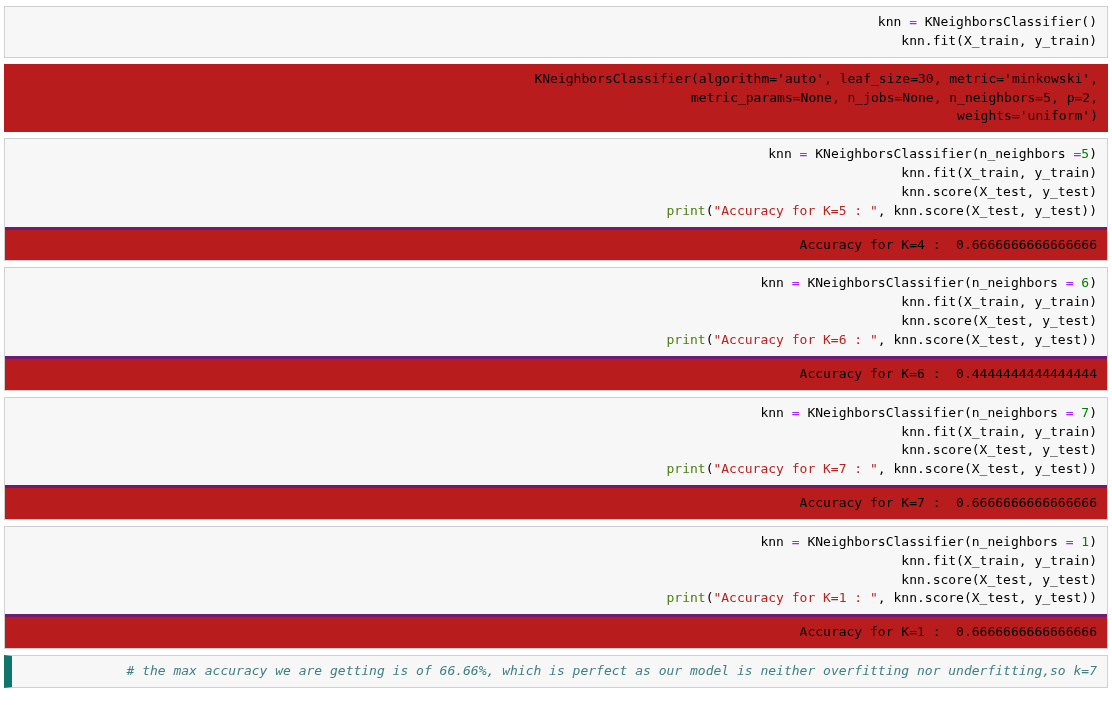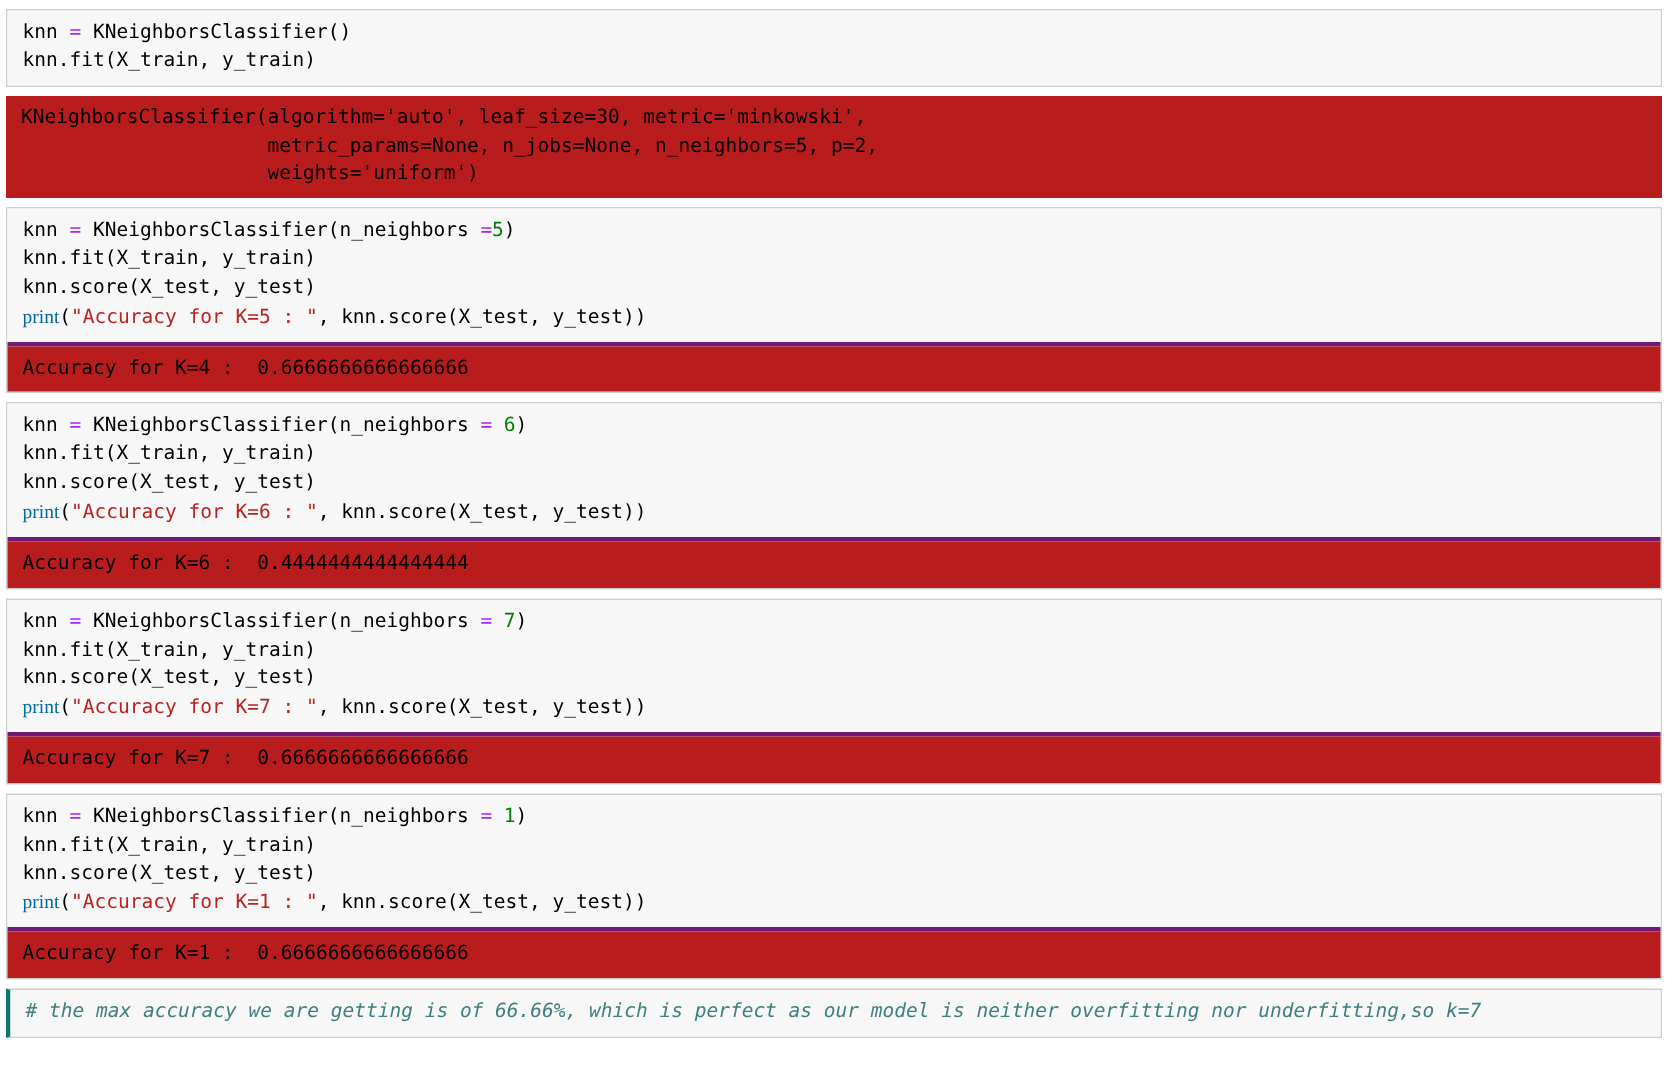--- a/index.html
+++ b/index.html
@@ -16,35 +16,36 @@
     border: 1px solid #cfcfcf;
     margin: 6px 4px;
     position: relative;
   }
   .cell.no-border { border: none; }
   .cell pre {
     margin: 0;
     padding: 6px 10px;
     white-space: pre;
     overflow: hidden;
+    text-align: right;
   }
   .input_area {
     background: #f7f7f7;
     border-bottom: 3px solid #701a75;
   }
   .input_area.nobottom { border-bottom: none; }
   .output_area {
     background: #b91c1c;
   }
   
   .s  { color: #ba2121; }
   .op { color: #aa22ff; }
   .cm { color: #408080; font-style: italic; }
   .num{ color: #008000; }
-  .pr { color: #0369a1; font-family: Liberation Serif, serif; }  
+  .pr { color: #4d7c0f; }  
   .paren { color: #000; }
 </style>
 </head>
 <body>
 
 <div class="cell">
   <div class="input_area nobottom">
     <pre>knn <span class="op">=</span> KNeighborsClassifier<span class="paren">()</span>
 knn.fit(X_train, y_train<span class="paren">)</span></pre>
   </div>
@@ -99,17 +100,17 @@
     <pre>knn <span class="op">=</span> KNeighborsClassifier(n_neighbors <span class="op">=</span> <span class="num">1</span>)
 knn.fit(X_train, y_train)
 knn.score(X_test, y_test)
 <span class="pr">print</span>(<span class="s">"Accuracy for K=1 : "</span>, knn.score(X_test, y_test))</pre>
   </div>
   <div class="output_area">
     <pre>Accuracy for K=1 :  0.6666666666666666</pre>
   </div>
 </div>
 
-<div class="cell" style="border-left:3px solid #0f766e;">
+<div class="cell" style="border-left:8px solid #0f766e;">
   <div class="input_area nobottom">
     <pre><span class="cm"># the max accuracy we are getting is of 66.66%, which is perfect as our model is neither overfitting nor underfitting,so k=7</span></pre>
   </div>
 </div>
 
 </body></html>

